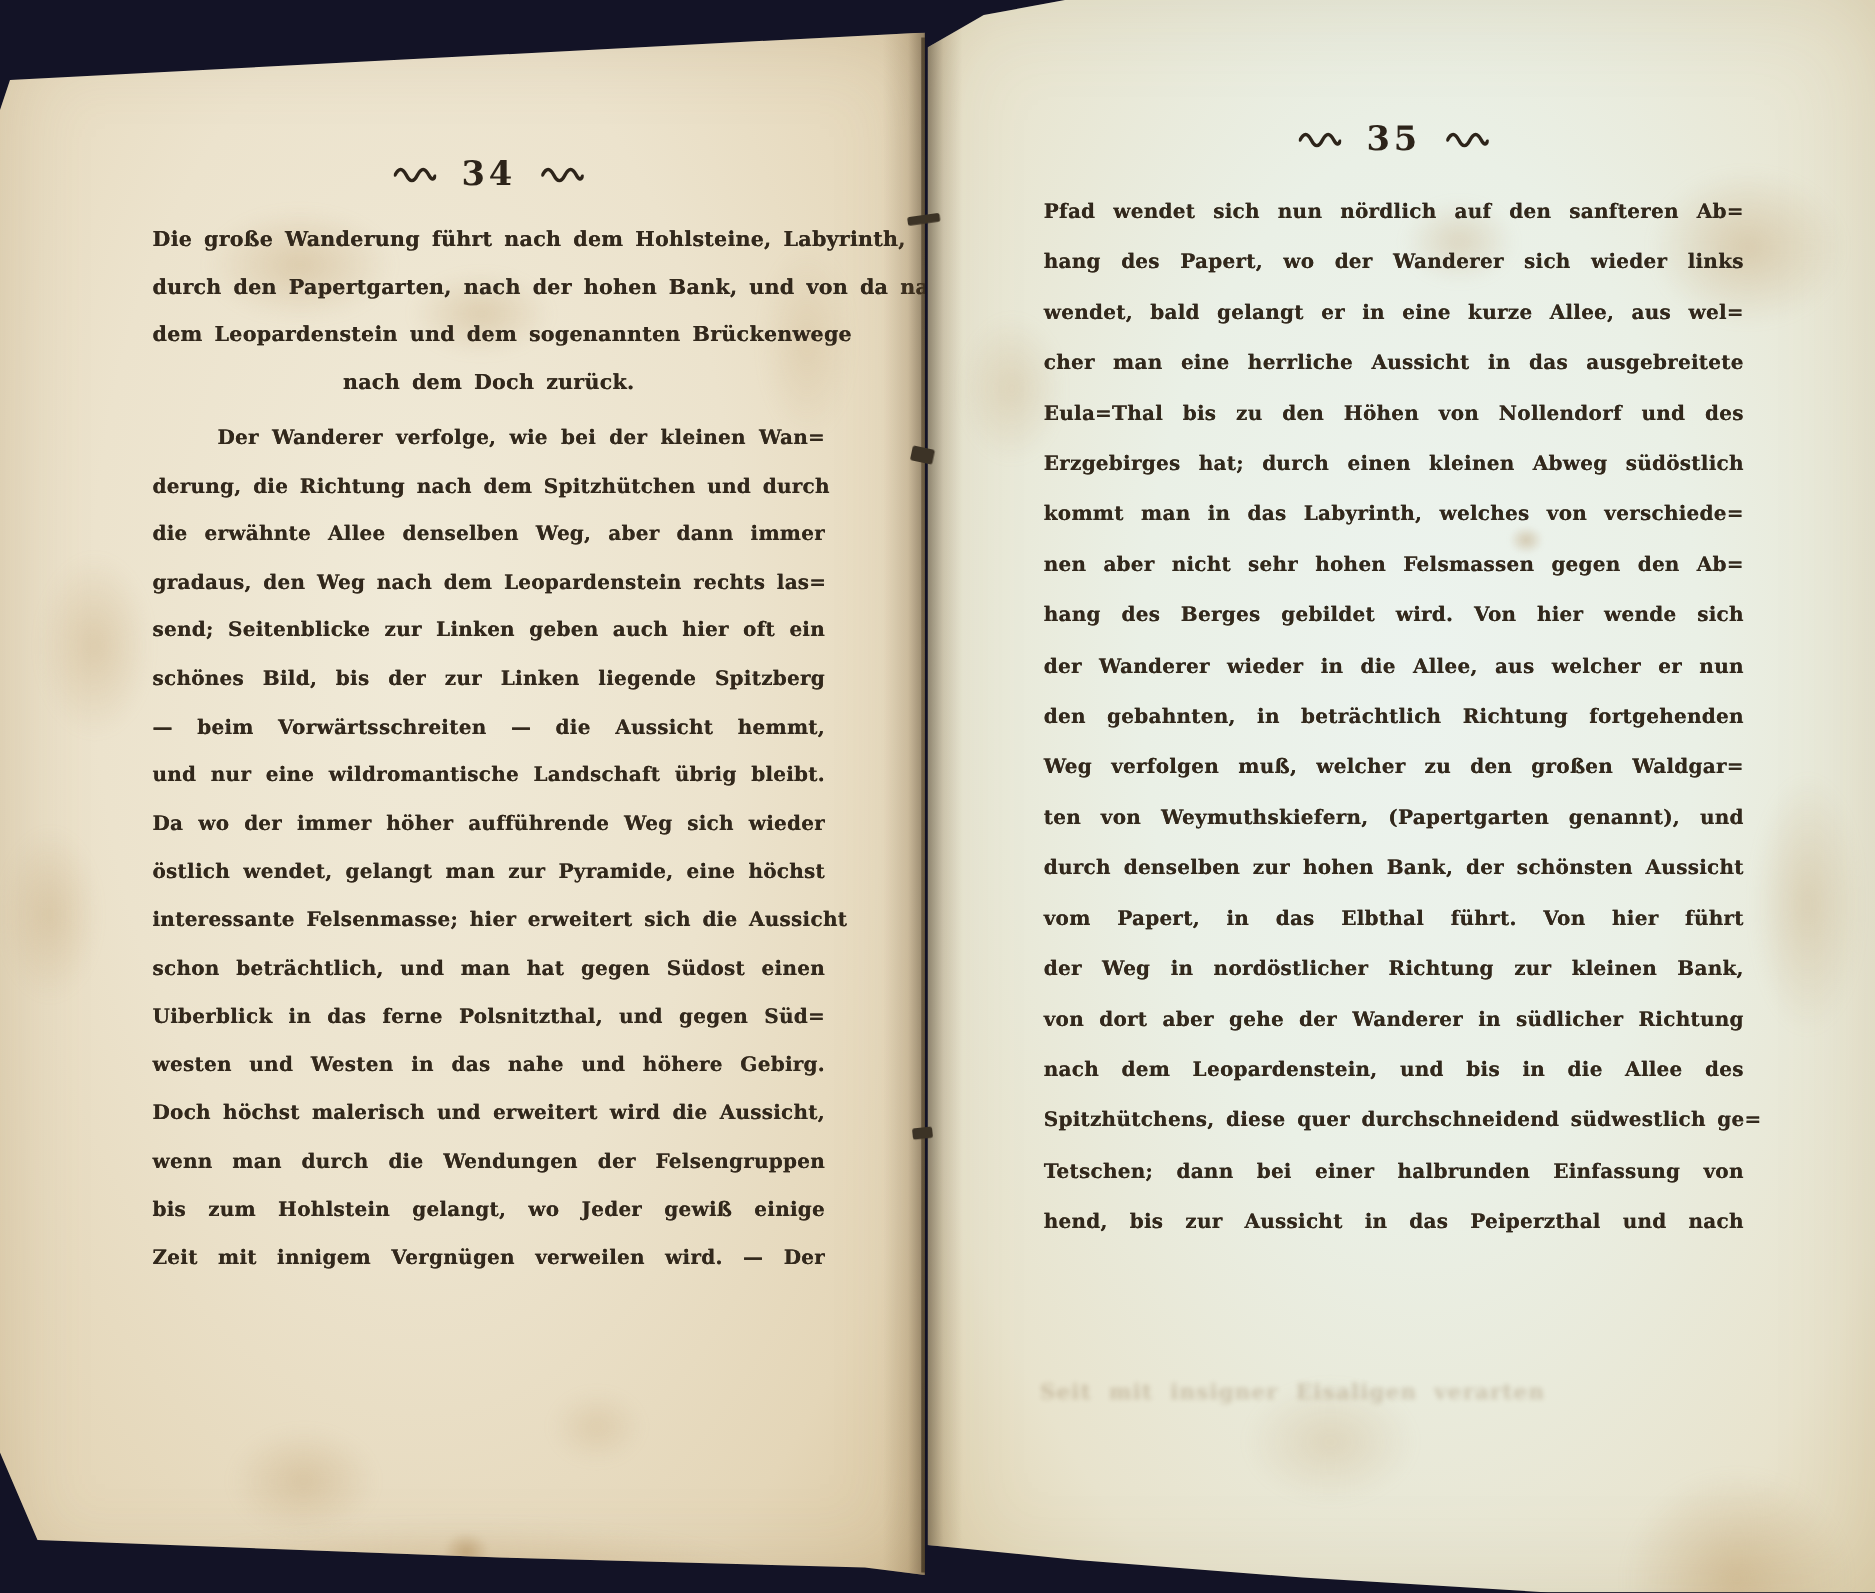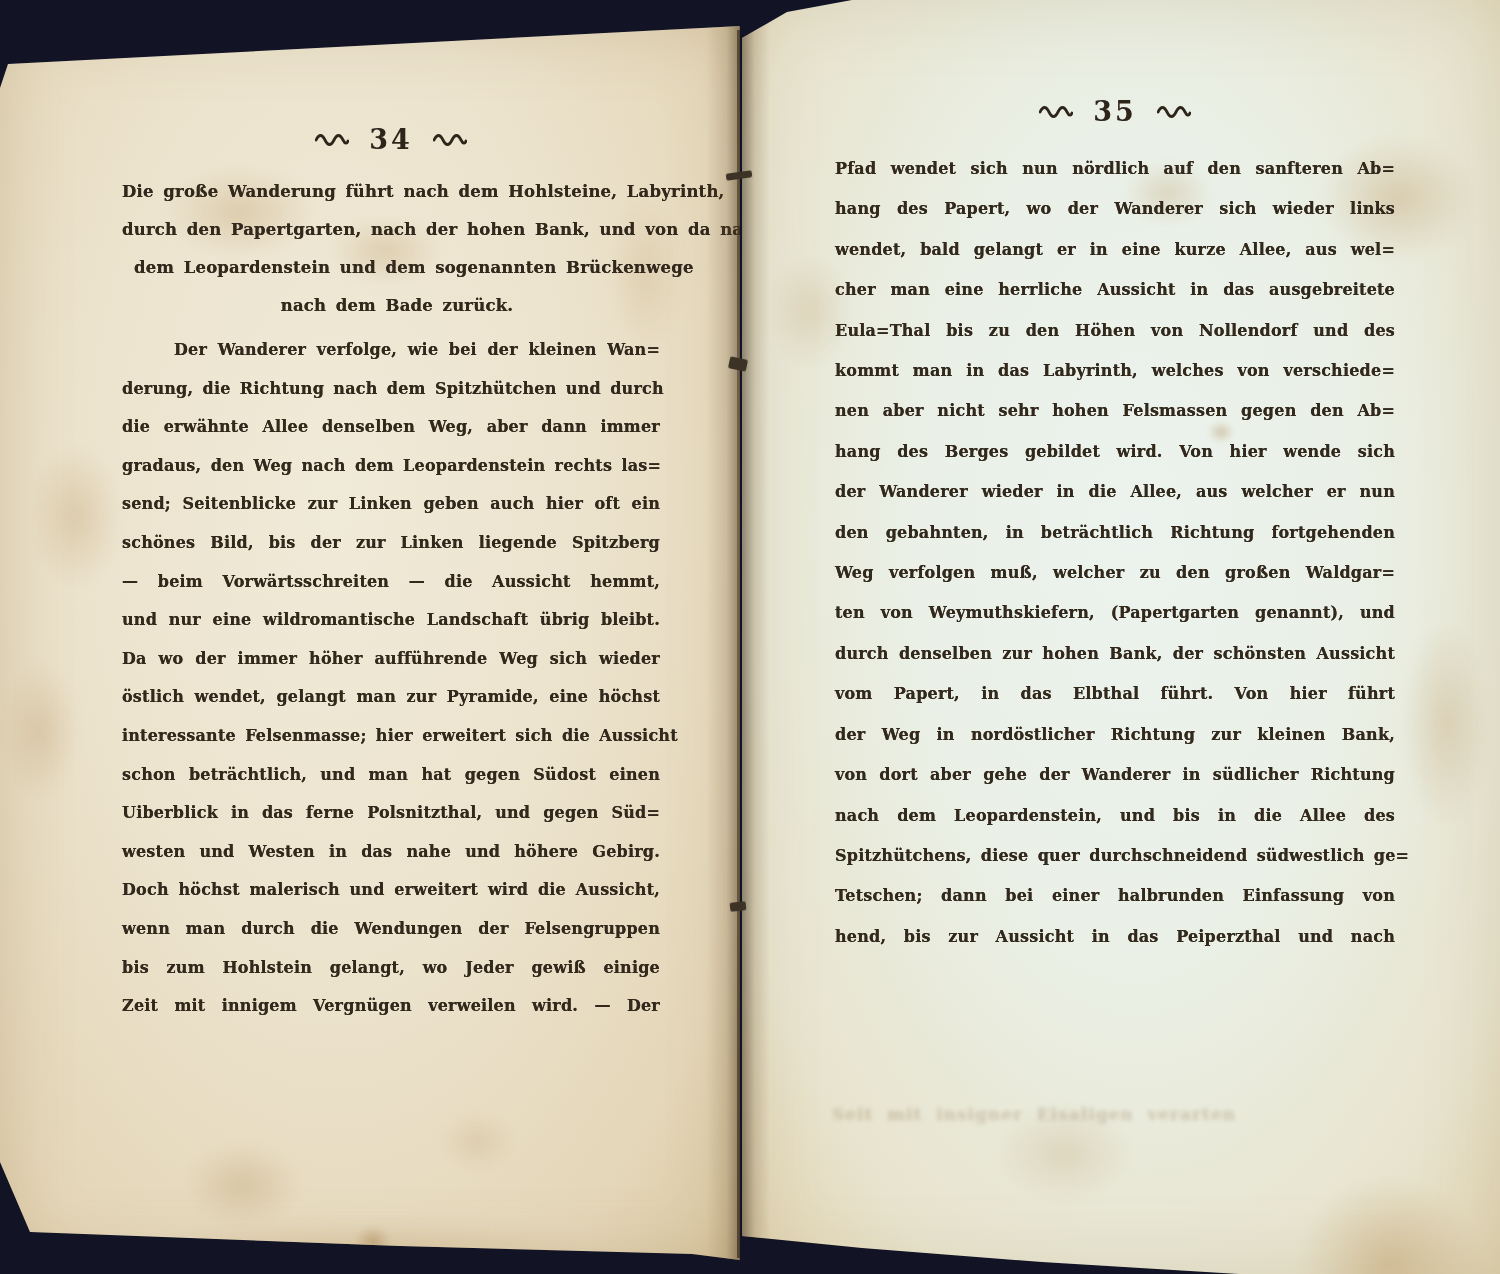--- a/index.html
+++ b/index.html
@@ -50,21 +50,21 @@
   .intro{margin-top:18px;font-size:16.5px;font-weight:700;line-height:38px;}
   .bodytext{font-weight:700;font-size:16px;}
   #left-page .bodytext{margin-top:6px;line-height:38.6px;}
   #right-page .bodytext{margin-top:22px;line-height:40.4px;}
   .line{
     text-align:justify;text-align-last:justify;
     word-spacing:.22em;letter-spacing:.2px;
     text-shadow:0 0 .5px rgba(45,36,24,.85);
     white-space:nowrap;
   }
-  .line.center{text-align:center;text-align-last:center;margin-left:12px;}
+  .line.center{text-align:center;text-align-last:center;}
   .line.indent{text-indent:52px;}
   
   .stain{position:absolute;border-radius:50%;filter:blur(5px);pointer-events:none;}
   .ghost{
     position:absolute;font-weight:700;font-size:17px;color:#8a6f4a;
     filter:blur(2.2px);opacity:.32;letter-spacing:1px;word-spacing:.4em;
     white-space:nowrap;
   }
   .stitch{position:absolute;background:#3c3326;border-radius:2px;filter:blur(.4px);}
   .gutter-line{
@@ -96,21 +96,21 @@
           </svg>
         <span class="page-num">34</span>
         <svg class="squiggle" width="34" height="13" viewBox="0 0 34 13">
             <path d="M1 7 C4 1,7 1,10 7 C13 13,16 13,19 7 C22 1,25 1,28 7 C30 11,32 11,33 8" stroke="#2d241a" stroke-width="2.8" fill="none" stroke-linecap="round"></path>
           </svg>
       </div>
       <div class="intro">
           <div class="line">Die große Wanderung führt nach dem Hohlsteine, Labyrinth,</div>
           <div class="line">durch den Papertgarten, nach der hohen Bank, und von da nach</div>
           <div class="line center">dem Leopardenstein und dem sogenannten Brückenwege</div>
-          <div class="line center">nach dem Bade zurück.</div>
+          <div class="line center">nach dem Doch zurück.</div>
         </div>
       <div class="bodytext">
           <div class="line indent">Der Wanderer verfolge, wie bei der kleinen Wan=</div>
           <div class="line">derung, die Richtung nach dem Spitzhütchen und durch</div>
           <div class="line">die erwähnte Allee denselben Weg, aber dann immer</div>
           <div class="line">gradaus, den Weg nach dem Leopardenstein rechts las=</div>
           <div class="line">send; Seitenblicke zur Linken geben auch hier oft ein</div>
           <div class="line">schönes Bild, bis der zur Linken liegende Spitzberg</div>
           <div class="line">— beim Vorwärtsschreiten — die Aussicht hemmt,</div>
           <div class="line">und nur eine wildromantische Landschaft übrig bleibt.</div>
@@ -149,20 +149,21 @@
         <svg class="squiggle" width="34" height="13" viewBox="0 0 34 13">
             <path d="M1 7 C4 1,7 1,10 7 C13 13,16 13,19 7 C22 1,25 1,28 7 C30 11,32 11,33 8" stroke="#2d241a" stroke-width="2.8" fill="none" stroke-linecap="round"></path>
           </svg>
       </div>
       <div class="bodytext">
           <div class="line">Pfad wendet sich nun nördlich auf den sanfteren Ab=</div>
           <div class="line">hang des Papert, wo der Wanderer sich wieder links</div>
           <div class="line">wendet, bald gelangt er in eine kurze Allee, aus wel=</div>
           <div class="line">cher man eine herrliche Aussicht in das ausgebreitete</div>
           <div class="line">Eula=Thal bis zu den Höhen von Nollendorf und des</div>
+          <div class="line">Erzgebirges hat; durch einen kleinen Abweg südöstlich</div>
           <div class="line">kommt man in das Labyrinth, welches von verschiede=</div>
           <div class="line">nen aber nicht sehr hohen Felsmassen gegen den Ab=</div>
           <div class="line">hang des Berges gebildet wird. Von hier wende sich</div>
           <div class="line">der Wanderer wieder in die Allee, aus welcher er nun</div>
           <div class="line">den gebahnten, in beträchtlich Richtung fortgehenden</div>
           <div class="line">Weg verfolgen muß, welcher zu den großen Waldgar=</div>
           <div class="line">ten von Weymuthskiefern, (Papertgarten genannt), und</div>
           <div class="line">durch denselben zur hohen Bank, der schönsten Aussicht</div>
           <div class="line">vom Papert, in das Elbthal führt. Von hier führt</div>
           <div class="line">der Weg in nordöstlicher Richtung zur kleinen Bank,</div>

